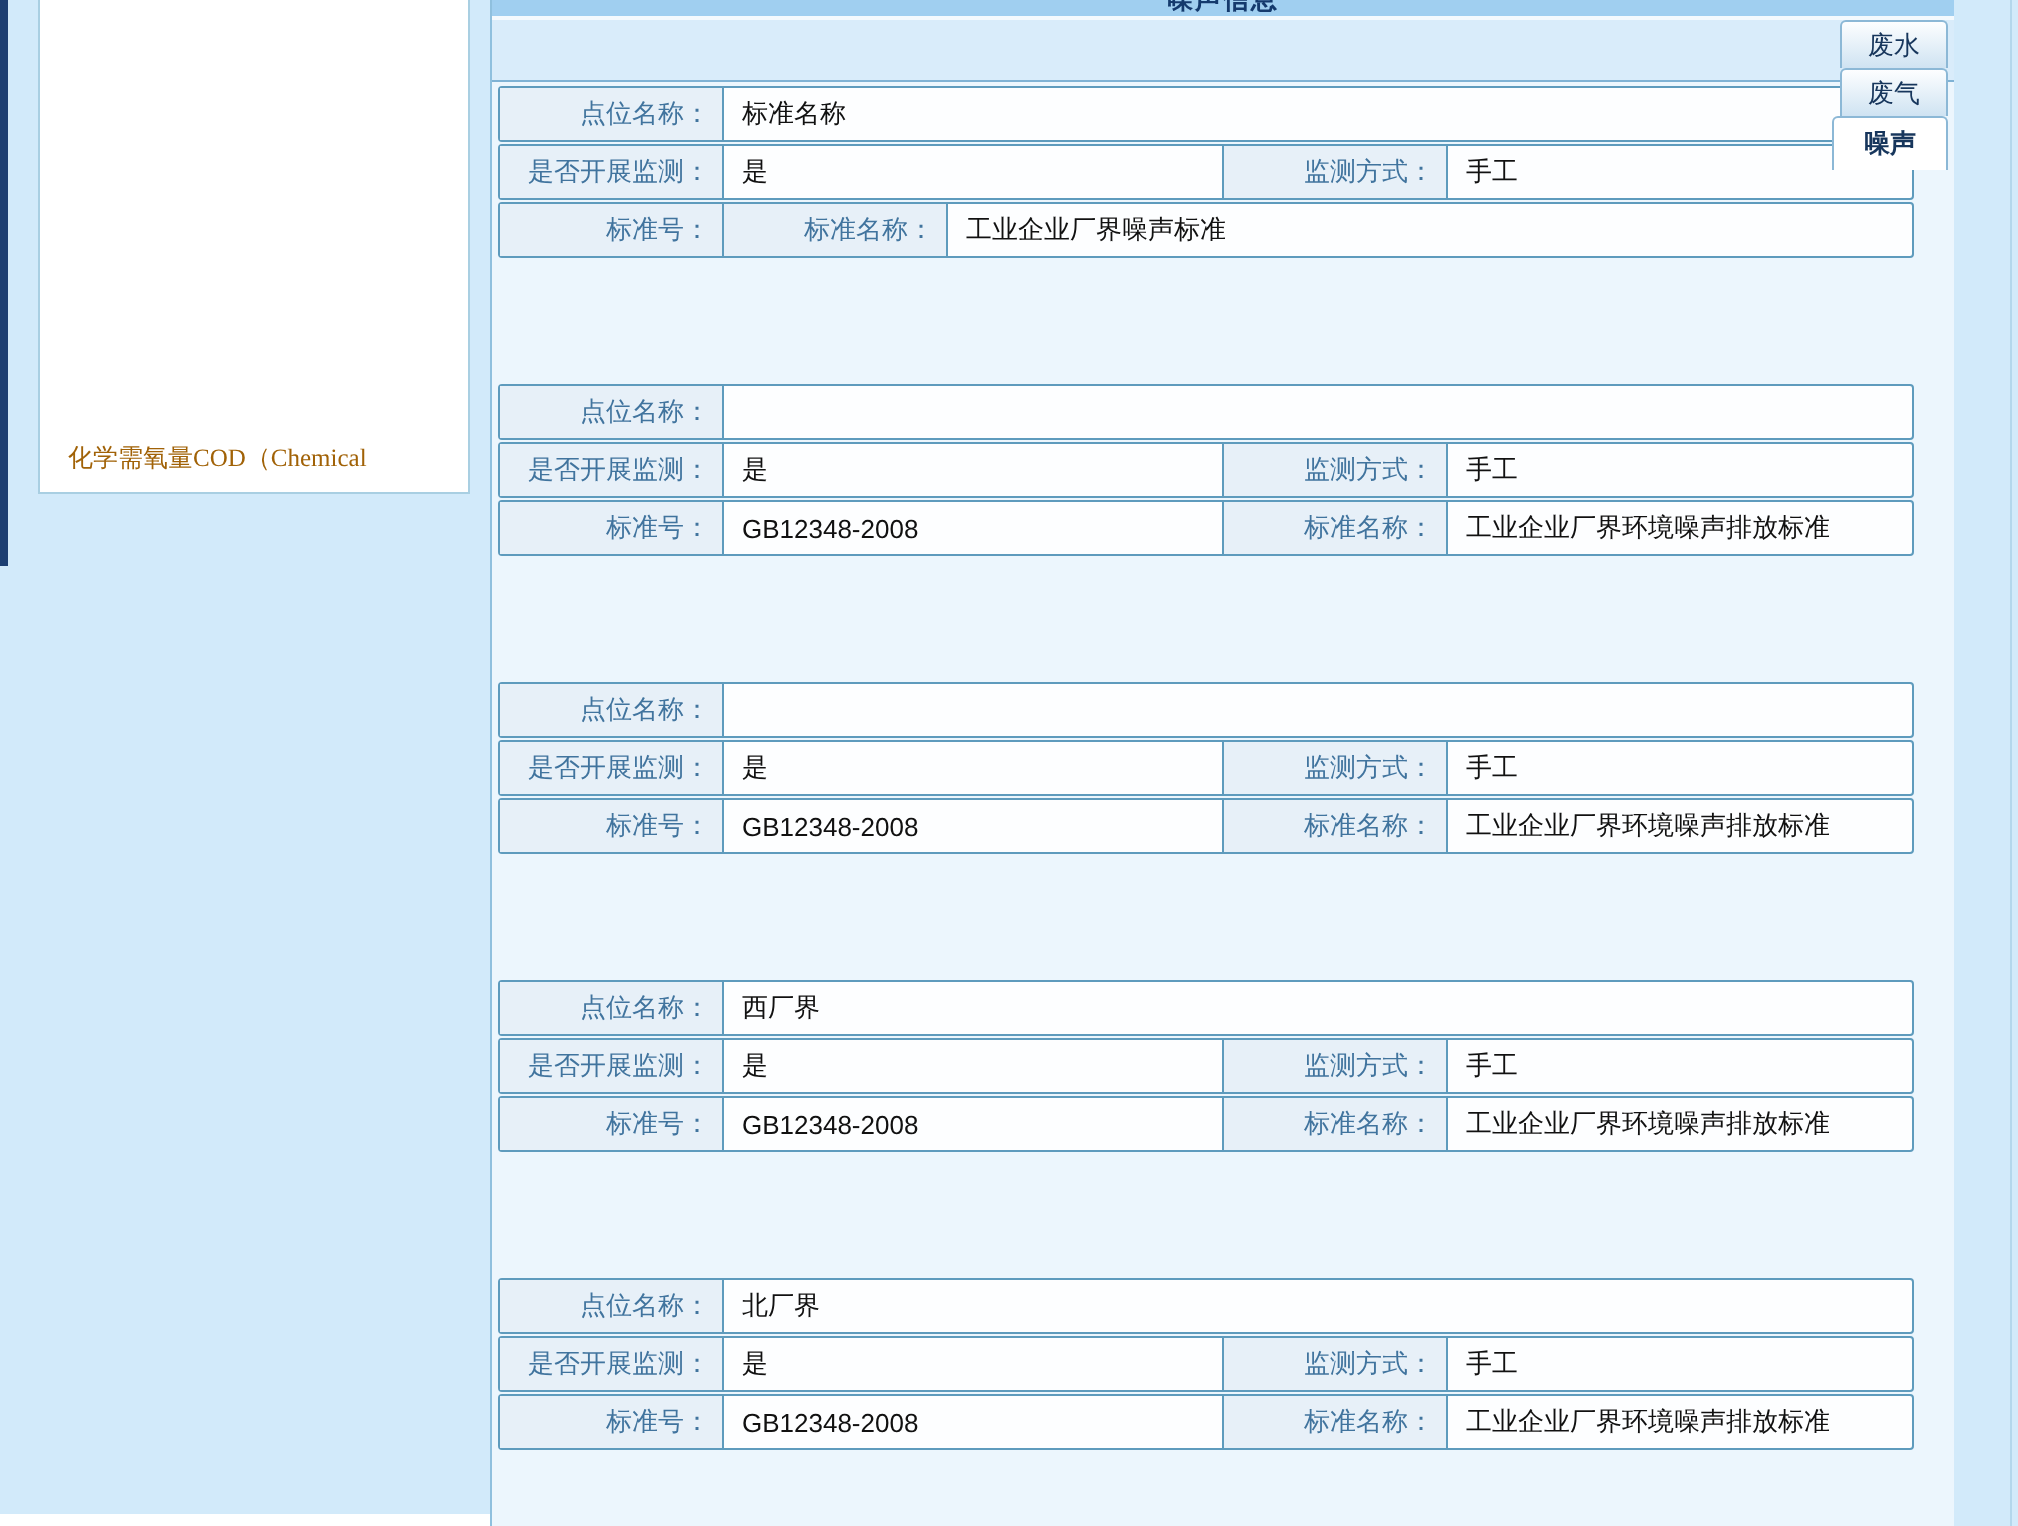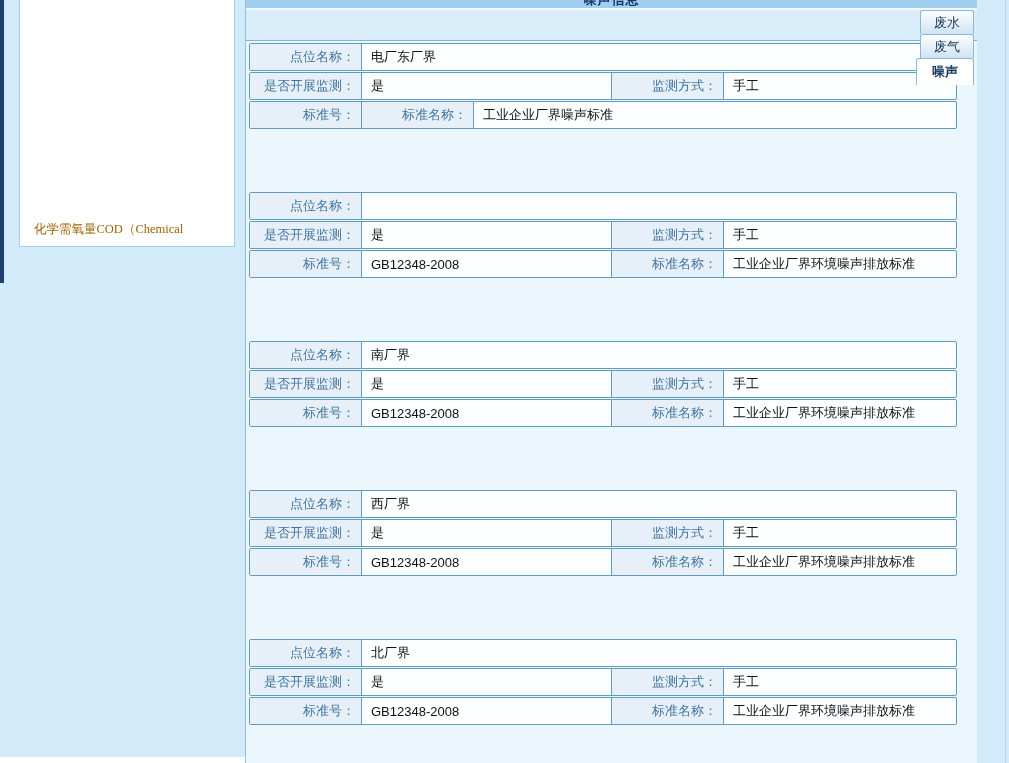--- a/index.html
+++ b/index.html
@@ -114,21 +114,21 @@
   <div class="tab-strip">
     <div class="tab">废水</div>
     <div class="tab">废气</div>
     <div class="tab active">噪声</div>
   </div>
 
   <div class="content" id="blocks-container">
   <div class="block">
     <div class="row">
       <div class="cell label">点位名称：</div>
-      <div class="cell value wide">电厂东厂界</div>
+      <div class="cell value wide">标准名称</div>
     </div>
     <div class="row">
       <div class="cell label">是否开展监测：</div>
       <div class="cell value v1">是</div>
       <div class="cell label">监测方式：</div>
       <div class="cell value v2">手工</div>
     </div>
     <div class="row">
       <div class="cell label">标准号：</div>
       <div class="cell label">标准名称：</div>
@@ -150,21 +150,20 @@
       <div class="cell label">标准号：</div>
       <div class="cell value v1">GB12348-2008</div>
       <div class="cell label">标准名称：</div>
       <div class="cell value v2">工业企业厂界环境噪声排放标准</div>
     </div>
   </div>
 
   <div class="block">
     <div class="row">
       <div class="cell label">点位名称：</div>
-      <div class="cell value wide">南厂界</div>
     </div>
     <div class="row">
       <div class="cell label">是否开展监测：</div>
       <div class="cell value v1">是</div>
       <div class="cell label">监测方式：</div>
       <div class="cell value v2">手工</div>
     </div>
     <div class="row">
       <div class="cell label">标准号：</div>
       <div class="cell value v1">GB12348-2008</div>

